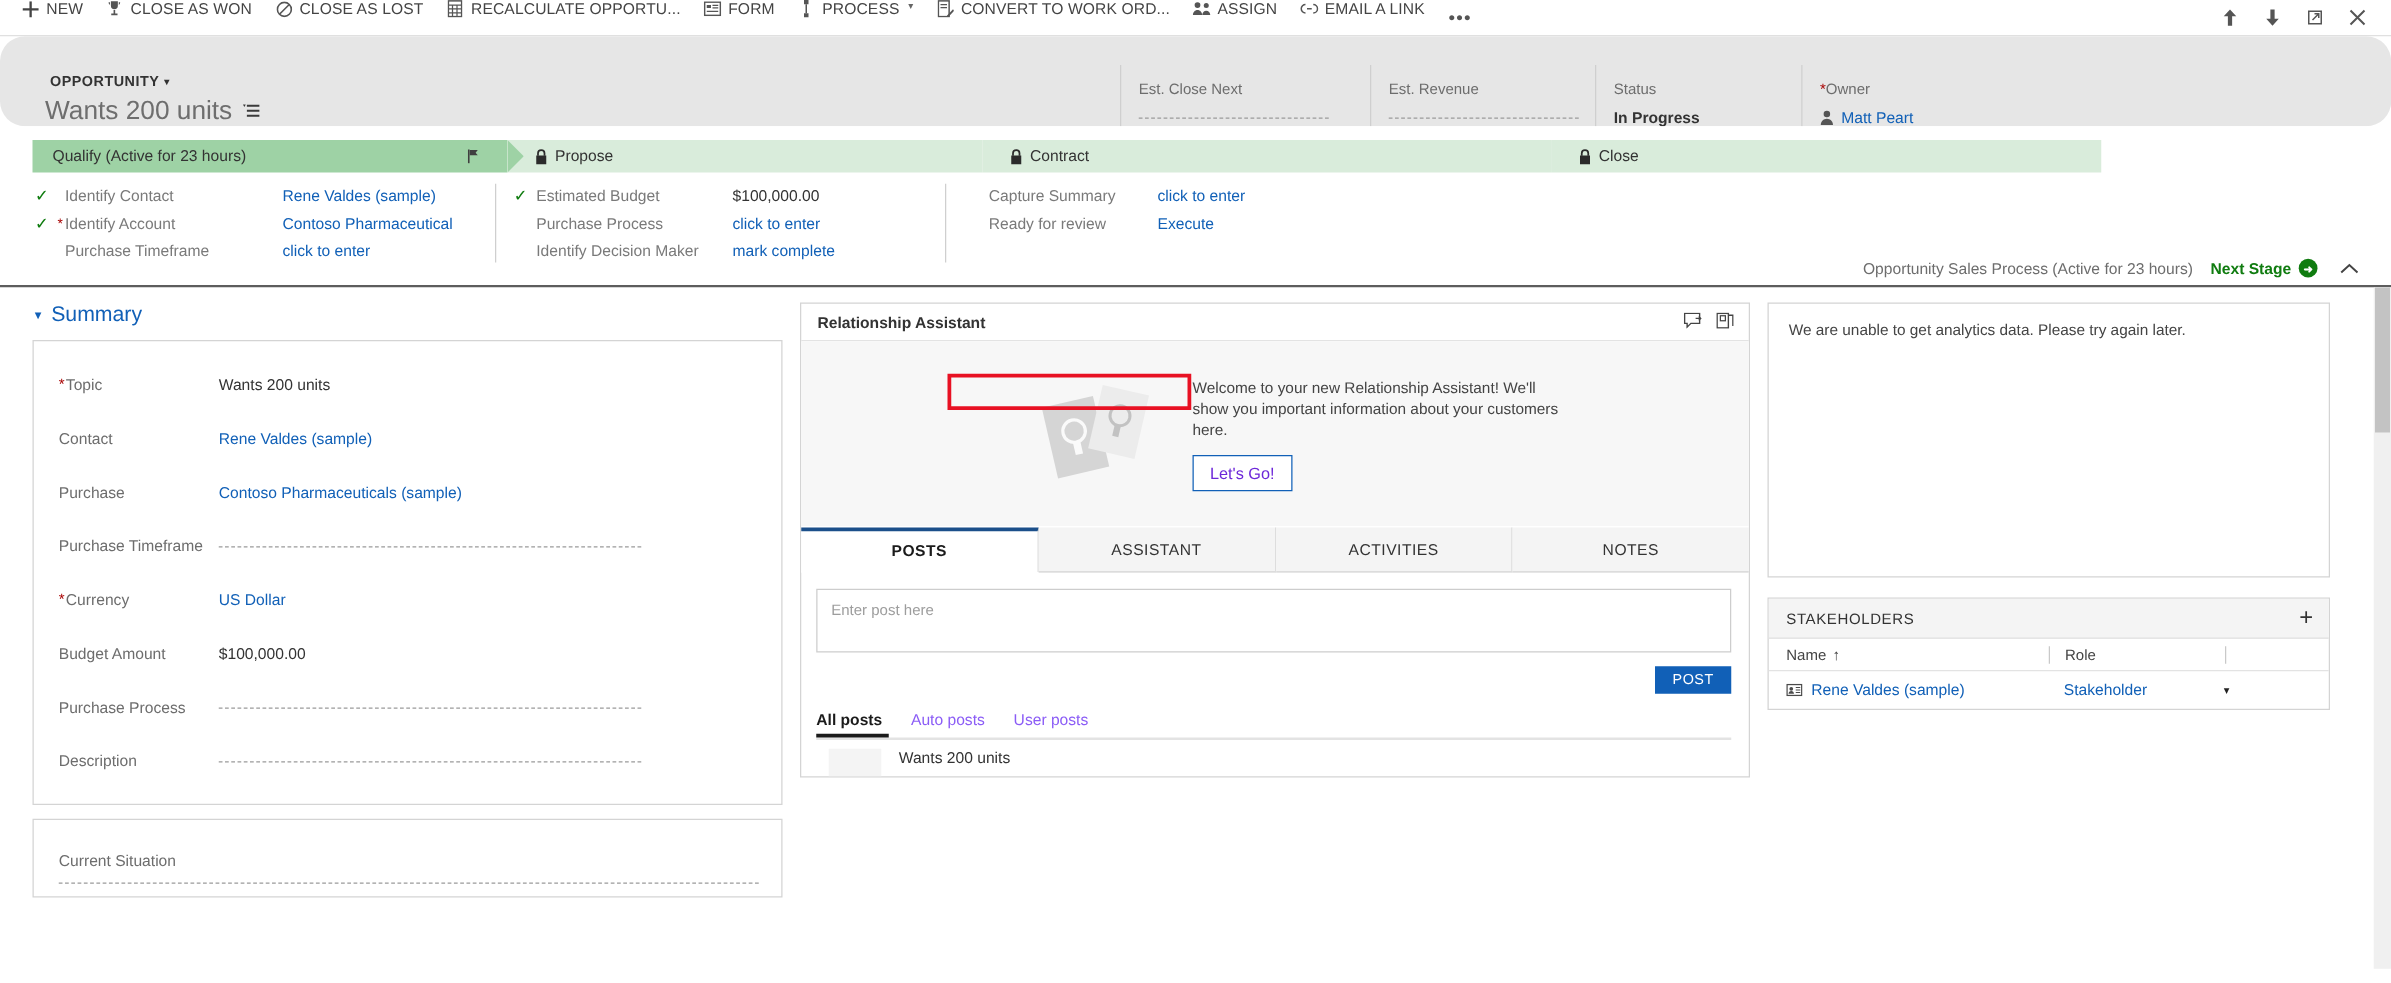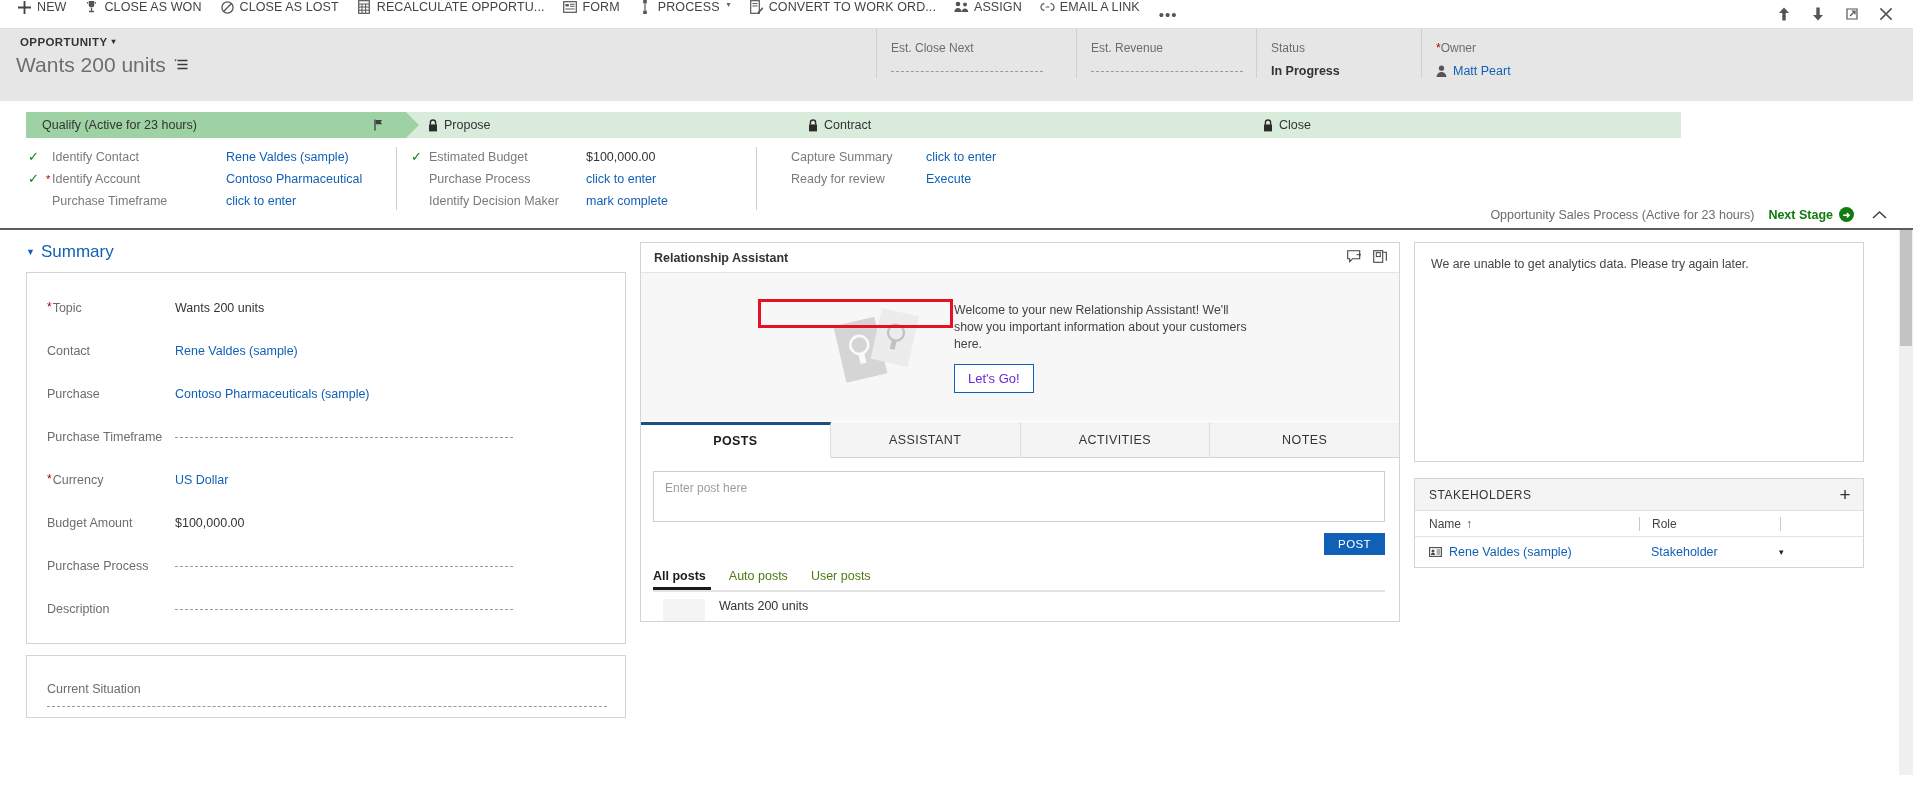--- a/index.html
+++ b/index.html
@@ -55,22 +55,23 @@
     display: flex; align-items: center; justify-content: center;
     color: #555; cursor: pointer;
   }
   .cmd-ellipsis { font-size: 15px; color:#555; letter-spacing:1px; padding:0 10px; cursor:pointer; line-height:1;}
 
   
   .rec-header {
     height: 72px;
     background: #e6e6e6;
     display: flex;
-    align-items: flex-start;
-    padding-left: 16px;
+    align-items: flex-end;
+    padding-left: 36px;
+    border-radius: 20px;
   }
   .rec-title-block {
     flex: 0 0 860px;
     display: flex;
     flex-direction: column;
     justify-content: center;
     padding-top: 4px;
   }
   .entity-chip {
     display: inline-flex;
@@ -376,21 +377,21 @@
     letter-spacing: 0.4px;
   }
   .post-filters {
     display: flex;
     gap: 23px;
     margin-top: 14px;
     font-size: 12.5px;
     position: relative;
     padding-bottom: 7px;
   }
-  .post-filters span { cursor: pointer; color:#4d7c0f; }
+  .post-filters span { cursor: pointer; color:#8b5cf6; }
   .post-filters span.active { font-weight: bold; color:#1b1b1b; }
   .pf-underline {
     position:absolute; bottom:0; left:0; width: 58px; height:3px; background:#1b1b1b;
   }
   .pf-rule { height: 2px; background:#e3e3e3; }
   .post-item { display:flex; gap: 14px; padding: 7px 0 0 10px; }
   .post-avatar { width: 42px; height: 22px; background:#f4f4f4; flex-shrink:0; }
   .post-item-title { font-size: 12.5px; color: #333; }
 
   

